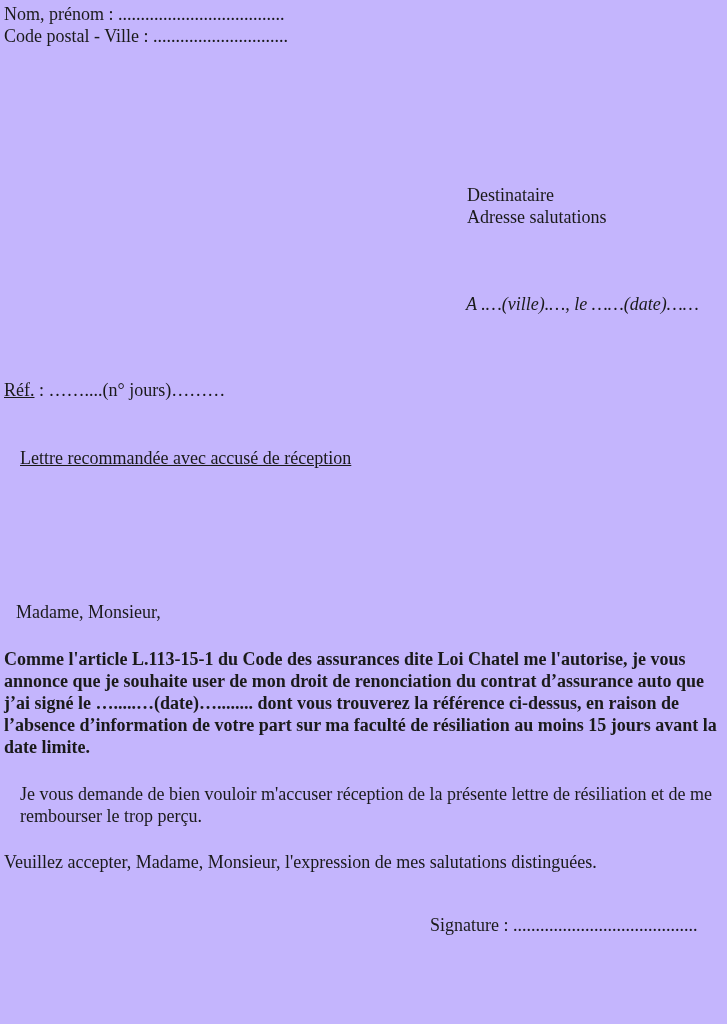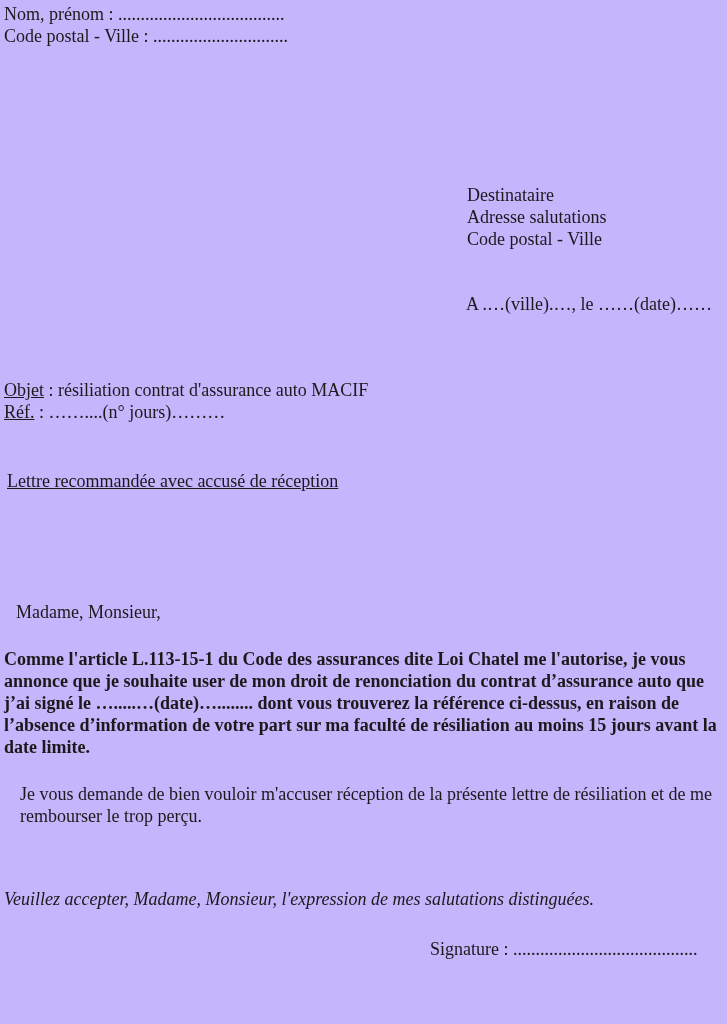--- a/index.html
+++ b/index.html
@@ -15,51 +15,47 @@
     font-family: "Liberation Serif", "DejaVu Serif", serif;
     font-size: 18px;
     line-height: 22px;
     color: #1a1a1a;
     overflow: hidden;
   }
   .abs { position: absolute; }
   .u { text-decoration: underline; }
   .sender-block   { left: 4px;   top: 3px; }
   .recipient-block{ left: 467px; top: 184px; }
-  .date-line      { left: 466px; top: 293px; white-space: nowrap; }
+  .date-line      { left: 466px; top: 293px; white-space: nowrap; font-style: italic; }
   .subject-block  { left: 4px;   top: 379px; }
-  .mail-type      { left: 7px;   top: 447px; margin-top: 23px; }
+  .mail-type      { left: 20px;   top: 447px; }
   .salutation     { left: 16px;   top: 601px; }
   .para-1         { left: 4px;   top: 648px; width: 718px; font-weight: bold; }
   .para-2         { left: 4px;   top: 783px; width: 718px; margin-left: 16px; }
-  .closing        { left: 4px;   top: 888px; width: 718px; font-style: italic; }
-  .signature-line { left: 430px; top: 938px; white-space: nowrap; }
+  .closing        { left: 4px;   top: 851px; width: 718px; }
+  .signature-line { left: 430px; top: 914px; white-space: nowrap; }
 </style>
 </head>
 <body>
 
 <div class="page">
 
   <div class="abs sender-block">
     <div>Nom, prénom : .....................................</div>
     <div>Code postal - Ville : ..............................</div>
   </div>
 
   <div class="abs recipient-block">
     <div>Destinataire</div>
     <div>Adresse salutations</div>
-    <div>Code postal - Ville</div>
   </div>
 
   <div class="abs date-line">A .…(ville).…, le ……(date)……</div>
 
   <div class="abs subject-block">
-    <div>
-      <span class="u">Objet</span><span> : résiliation contrat d'assurance auto MACIF</span>
-    </div>
     <div>
       <span class="u">Réf.</span><span> : ……....(n° jours)………</span>
     </div>
   </div>
 
   <div class="abs mail-type u">Lettre recommandée avec accusé de réception</div>
 
   <div class="abs salutation">Madame, Monsieur,</div>
 
   <div class="abs para-1">Comme l'article L.113-15-1 du Code des assurances dite Loi Chatel me l'autorise, je vous annonce que je souhaite user de mon droit de renonciation du contrat d’assurance auto que j’ai signé le ….....…(date)…........ dont vous trouverez la référence ci-dessus, en raison de l’absence d’information de votre part sur ma faculté de résiliation au moins 15 jours avant la date limite.</div>

